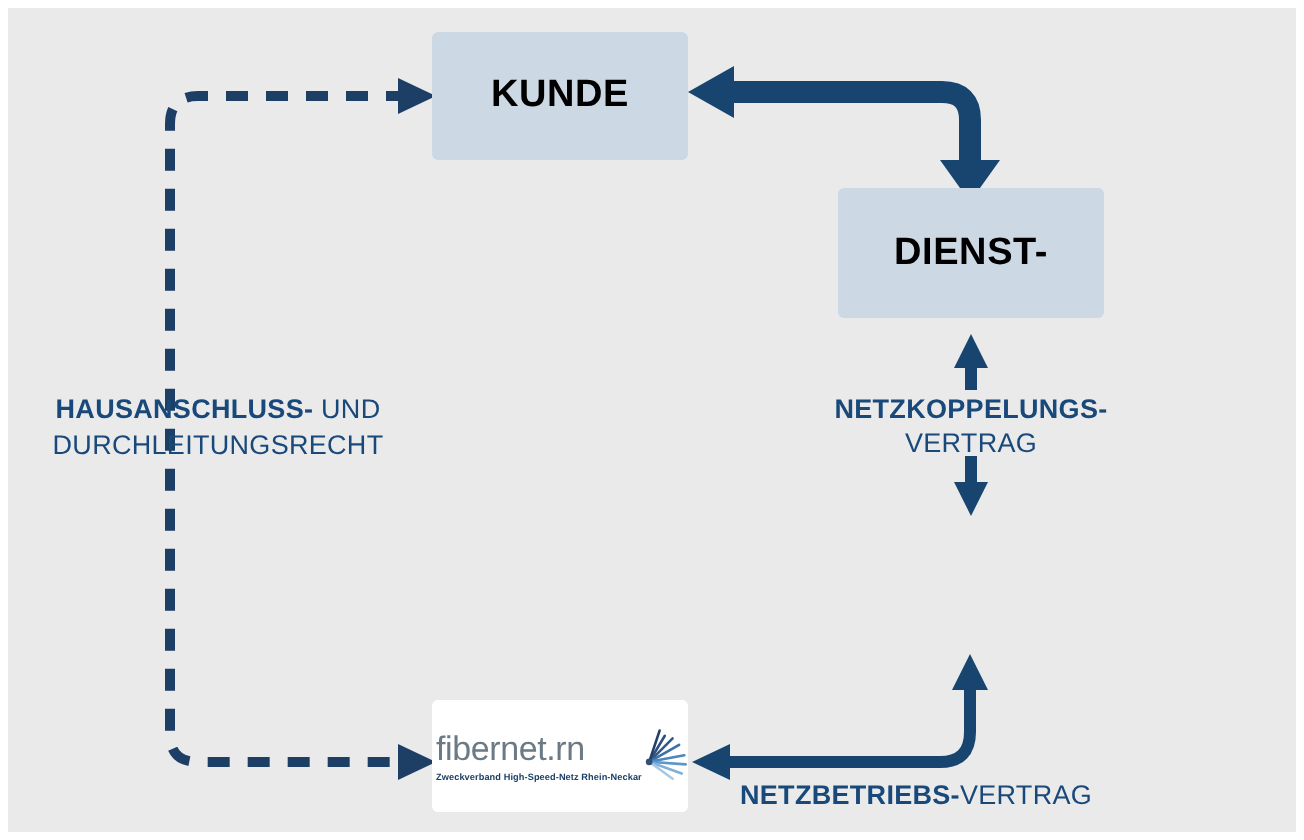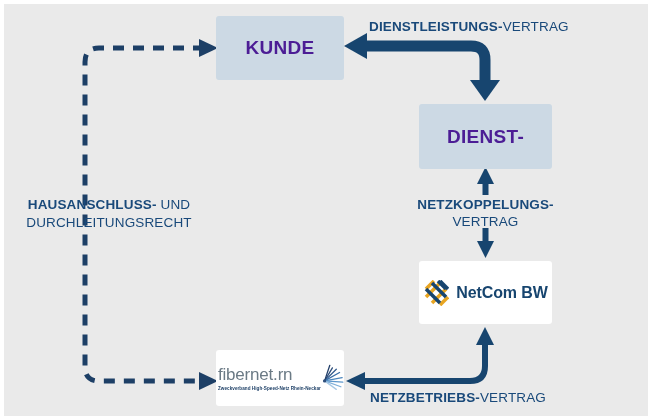--- a/index.html
+++ b/index.html
@@ -37,34 +37,34 @@
     background: #ccd9e4;
     color: #19497a;
   }
   .node-white {
     background: #ffffff;
   }
   .node-title {
     font-size: 19px;
     letter-spacing: 0.3px;
     line-height: 1.12;
-    color: #4c1d95;
+    color: #000000;
   }
   .b { font-weight: bold; }
   .r { font-weight: normal; }
 
   
   #node-kunde {
     left: 216px; top: 16px; width: 128px; height: 64px;
   }
   #node-kunde .node-title { font-size: 19px; font-weight: bold; }
 
   
   #node-anbieter {
-    left: 419px; top: 104px; width: 133px; height: 65px;
+    left: 419px; top: 94px; width: 133px; height: 65px;
   }
   #node-anbieter .node-title { font-size: 19px; }
 
   
   #node-netcom {
     left: 419px; top: 261px; width: 133px; height: 63px;
   }
   
   #node-fibernet {
     left: 216px; top: 350px; width: 128px; height: 56px;
@@ -178,39 +178,20 @@
   <div class="node node-blue" id="node-kunde">
     <span class="node-title b">KUNDE</span>
   </div>
 
   <div class="node node-blue" id="node-anbieter">
     <span class="node-title">
       <span class="b">DIENST-</span><br>
     </span>
   </div>
 
-  <div class="node node-white" id="node-netcom">
-    <div class="netcom-logo">
-      <svg width="26" height="26" viewBox="0 0 26 26">
-        <g stroke-linecap="butt">
-
-          <line x1="3" y1="9" x2="11" y2="1" stroke="#e8a522" stroke-width="3.6"></line>
-          <line x1="3" y1="17" x2="17" y2="3" stroke="#e8a522" stroke-width="3.6"></line>
-          <line x1="9" y1="23" x2="23" y2="9" stroke="#e8a522" stroke-width="3.6"></line>
-          <line x1="17" y1="25" x2="25" y2="17" stroke="#e8a522" stroke-width="3.6"></line>
-
-          <line x1="1" y1="11" x2="9" y2="3" stroke="#17456f" stroke-width="3.6" transform="rotate(90 13 13)"></line>
-          <line x1="3" y1="9" x2="17" y2="23" stroke="#17456f" stroke-width="3.6"></line>
-          <line x1="9" y1="3" x2="23" y2="17" stroke="#17456f" stroke-width="3.6"></line>
-          <line x1="17" y1="1" x2="25" y2="9" stroke="#17456f" stroke-width="3.6"></line>
-        </g>
-      </svg>
-      <span class="netcom-word">NetCom BW</span>
-    </div>
-  </div>
 
   <div class="node node-white" id="node-fibernet">
     <div class="fibernet-logo">
       <div class="fibernet-text-wrap">
         <span class="fibernet-word">fibernet.rn</span>
         <span class="fibernet-tag">Zweckverband High-Speed-Netz Rhein-Neckar</span>
       </div>
       <svg width="34" height="40" viewBox="0 0 34 40" style="margin-left:1px;margin-bottom:2px;">
         <g stroke-linecap="round" fill="none">
           <path d="M4 26 L16 6" stroke="#2f4f7c" stroke-width="2"></path>
@@ -220,23 +201,20 @@
           <path d="M4 26 L32 28" stroke="#5c97cc" stroke-width="2"></path>
           <path d="M4 26 L29 35" stroke="#7fb0da" stroke-width="2"></path>
           <path d="M4 26 L12 2" stroke="#24406a" stroke-width="2"></path>
           <path d="M4 26 L22 39" stroke="#a8c9e6" stroke-width="2"></path>
           <circle cx="4" cy="26" r="2.6" fill="#2f4f7c" stroke="none"></circle>
         </g>
       </svg>
     </div>
   </div>
 
-  <div class="label" id="label-dienstleistung">
-    <span class="b">DIENSTLEISTUNGS-</span><span class="r">VERTRAG</span>
-  </div>
 
   <div class="label" id="label-netzkoppelung">
     <span class="b">NETZKOPPELUNGS-</span><br><span class="r">VERTRAG</span>
   </div>
 
   <div class="label" id="label-netzbetrieb">
     <span class="b">NETZBETRIEBS-</span><span class="r">VERTRAG</span>
   </div>
 
   <div class="label" id="label-hausanschluss">

